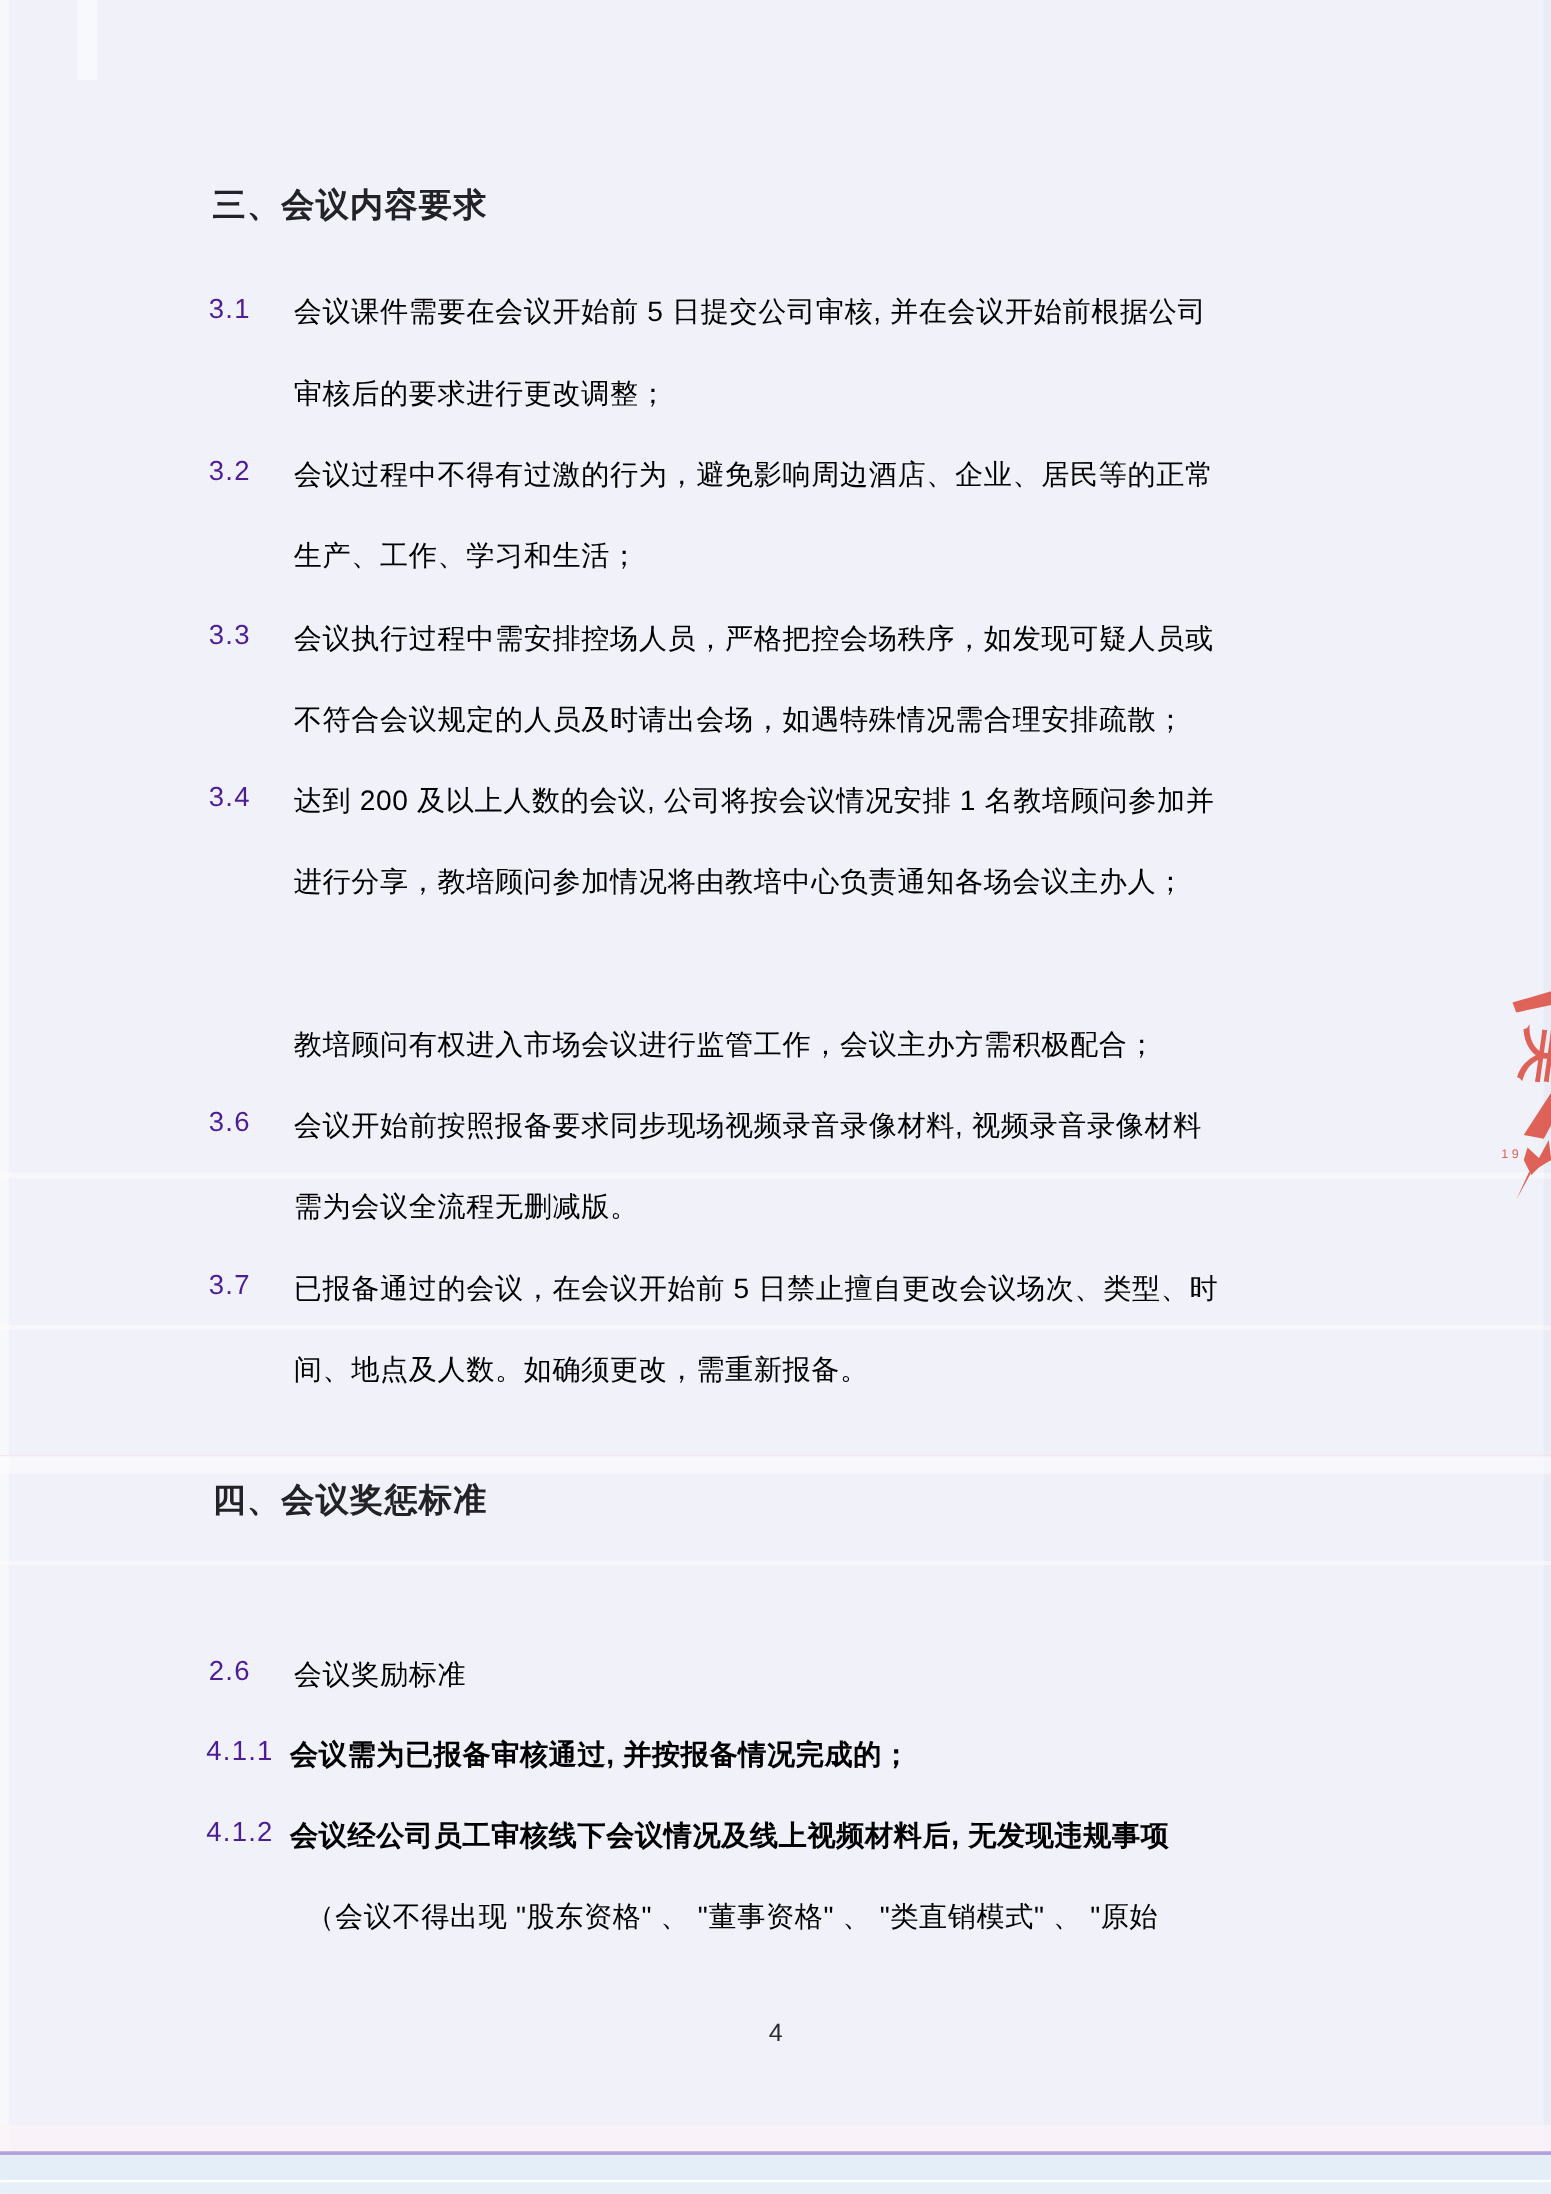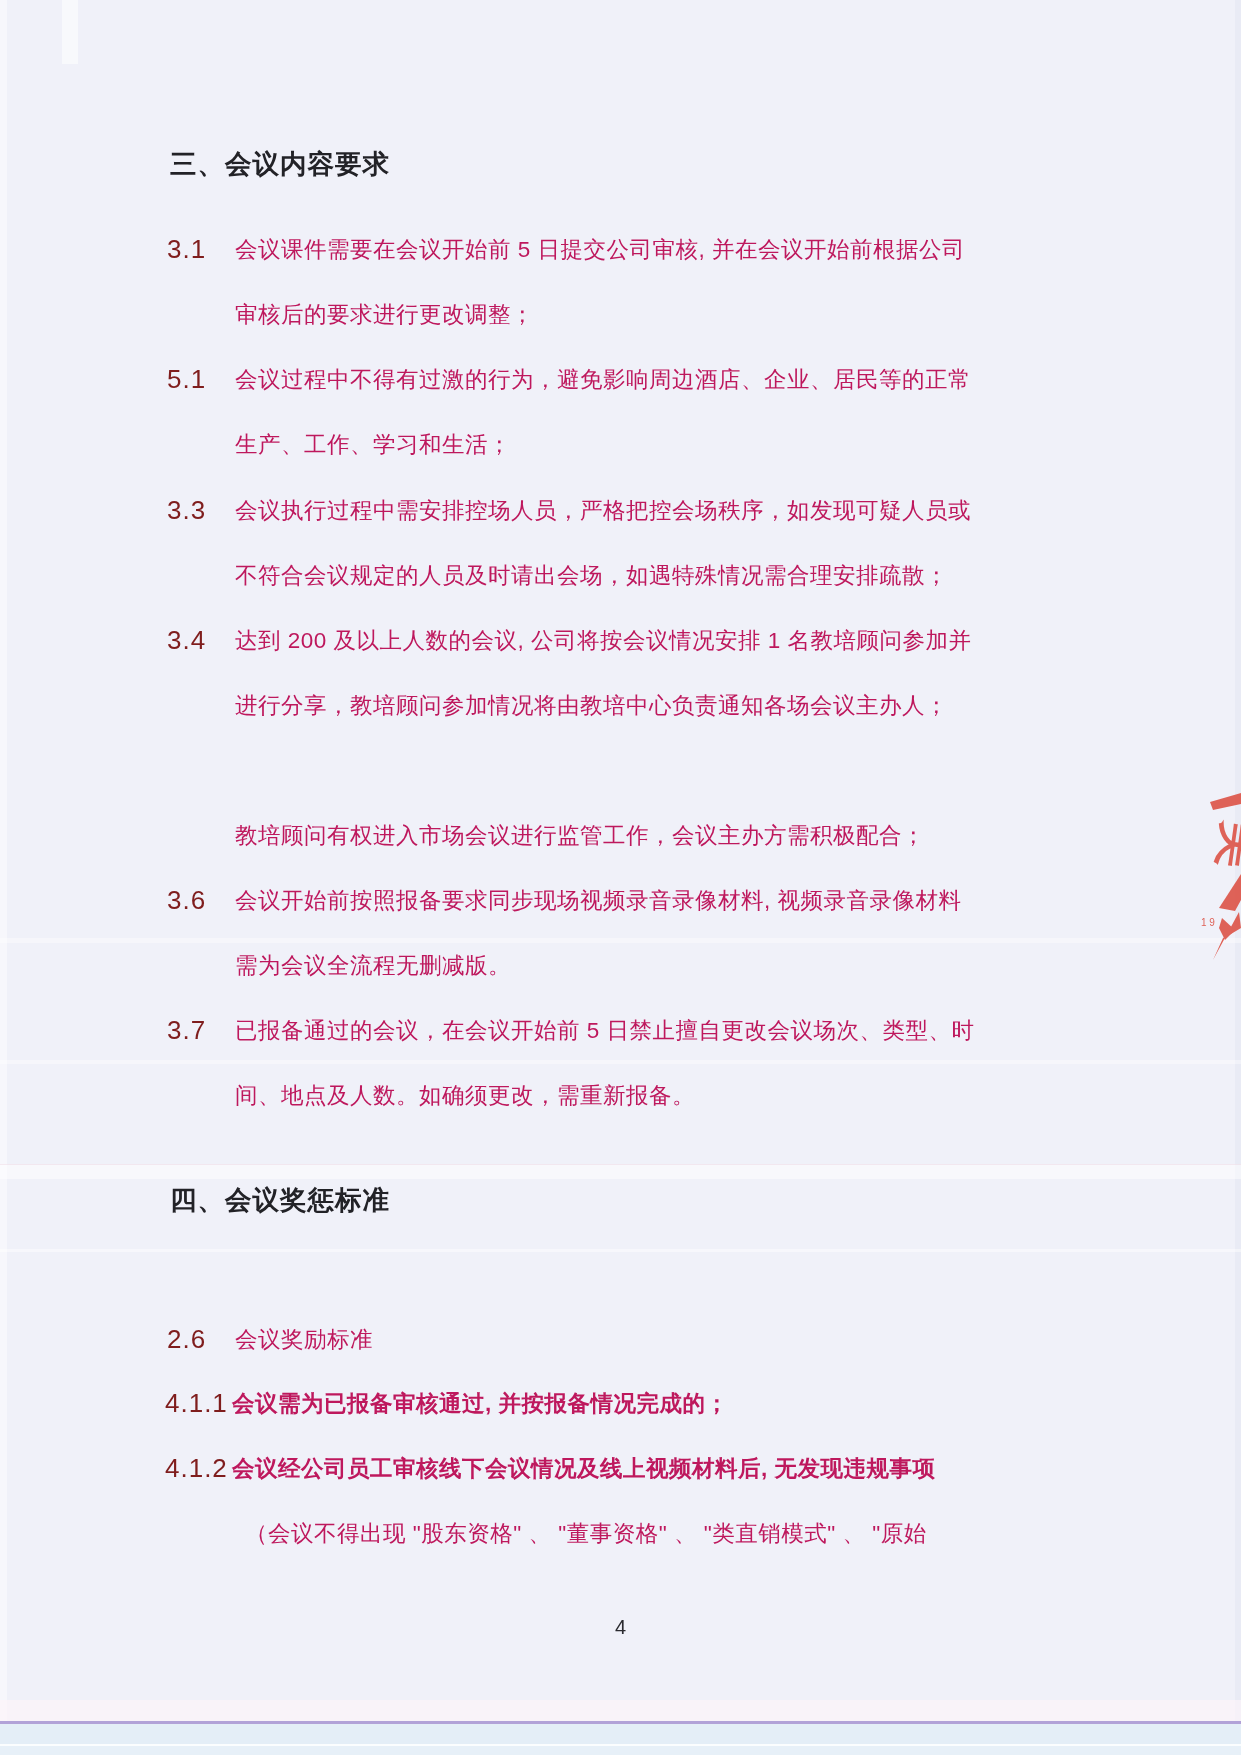--- a/index.html
+++ b/index.html
@@ -11,26 +11,26 @@
   }
   .page{
     position:relative;
     width:1235px;height:1755px;
     background:#f0f1f9;
     color:#26262b;
   }
   .row{position:absolute;left:0;width:1241px;height:30px;white-space:nowrap;}
   .num{
     position:absolute;left:167px;top:0;
-    font-size:26px;letter-spacing:1px;color:#7f1d1d;text-align:center;
+    font-size:22px;letter-spacing:1px;color:#4c1d95;text-align:center;
   }
   .num-wide{left:165px;}
   .txt{
     position:absolute;left:235px;top:0;
-    font-size:22.5px;letter-spacing:0.5px;color:#be185d;
+    font-size:22.5px;letter-spacing:0.5px;color:#000000;
   }
   .txt-cont{left:235px;}
   .txt-412{left:232px;font-weight:bold;}
   .txt-paren{left:245px;}
   .heading{
     position:absolute;left:170px;
     font-size:26.5px;font-weight:bold;letter-spacing:1px;color:#222227;
     white-space:nowrap;
   }
   .page-number{
@@ -59,21 +59,21 @@
 
   <div class="row" style="top:234px">
     <span class="num">3.1</span>
     <span class="txt">会议课件需要在会议开始前 5 日提交公司审核, 并在会议开始前根据公司</span>
   </div>
   <div class="row" style="top:299px">
     <span class="txt txt-cont">审核后的要求进行更改调整；</span>
   </div>
 
   <div class="row" style="top:364px">
-    <span class="num">5.1</span>
+    <span class="num">3.2</span>
     <span class="txt">会议过程中不得有过激的行为，避免影响周边酒店、企业、居民等的正常</span>
   </div>
   <div class="row" style="top:429px">
     <span class="txt txt-cont">生产、工作、学习和生活；</span>
   </div>
 
   <div class="row" style="top:495px">
     <span class="num">3.3</span>
     <span class="txt">会议执行过程中需安排控场人员，严格把控会场秩序，如发现可疑人员或</span>
   </div>

